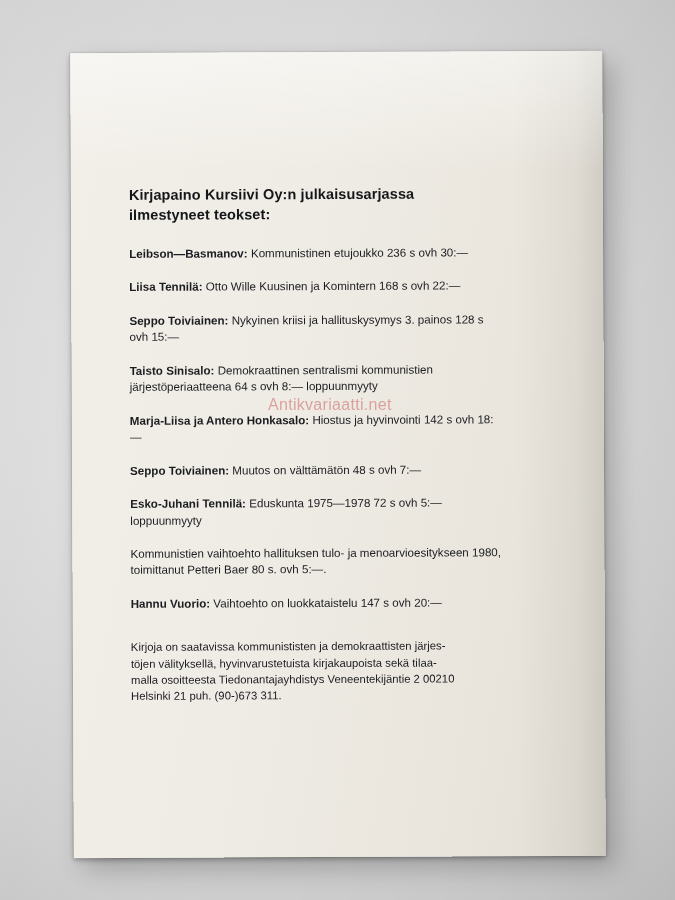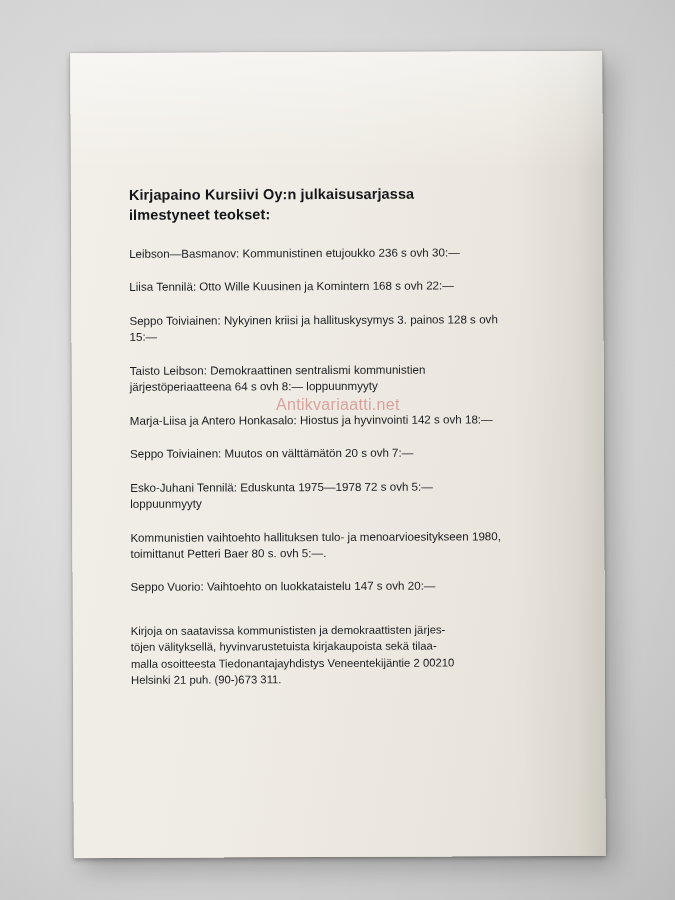--- a/index.html
+++ b/index.html
@@ -79,21 +79,21 @@
   }
   .headline .hl-line { display: block; }
 
   .entry {
     font-size: 11.6px;
     color: #1b1c20;
     line-height: 1.42;
     margin: 0 0 17px 0;
     max-width: 372px;
   }
-  .entry .who { font-weight: normal; text-align: right; }
+  .entry .who { font-weight: bold; text-align: right; }
   .entry .rest { font-weight: normal; }
 
   .footer-block {
     margin-top: 27px;
     max-width: 374px;
     font-size: 11.3px;
     line-height: 1.45;
     color: #1b1c20;
     text-align: justify;
   }
@@ -103,46 +103,45 @@
   .watermark {
     position: absolute;
     left: 268px;
     top: 396px;
     font-size: 16px;
     color: rgba(190, 60, 60, 0.42);
     letter-spacing: 0.3px;
     font-family: "Liberation Sans", sans-serif;
     white-space: nowrap;
     pointer-events: none;
-    margin-left: 8px;
   }
 </style>
 </head>
 <body>
 
 <div class="backdrop"></div>
 
 <div class="book-cover">
   <div class="cover-inner">
 
     <div class="headline">
       <span class="hl-line">Kirjapaino Kursiivi Oy:n julkaisusarjassa</span>
       <span class="hl-line">ilmestyneet teokset:</span>
     </div>
 
     <div class="entry-list">
       <p class="entry"><span class="who">Leibson—Basmanov:</span><span class="rest"> Kommunistinen etujoukko 236 s ovh 30:—</span></p>
       <p class="entry"><span class="who">Liisa Tennilä:</span><span class="rest"> Otto Wille Kuusinen ja Komintern 168 s ovh 22:—</span></p>
       <p class="entry"><span class="who">Seppo Toiviainen:</span><span class="rest"> Nykyinen kriisi ja hallituskysymys 3. painos 128 s ovh 15:—</span></p>
-      <p class="entry"><span class="who">Taisto Leibson:</span><span class="rest"> Demokraattinen sentralismi kommunistien järjestöperiaatteena 64 s ovh 8:— loppuunmyyty</span></p>
+      <p class="entry"><span class="who">Taisto Sinisalo:</span><span class="rest"> Demokraattinen sentralismi kommunistien järjestöperiaatteena 64 s ovh 8:— loppuunmyyty</span></p>
       <p class="entry"><span class="who">Marja-Liisa ja Antero Honkasalo:</span><span class="rest"> Hiostus ja hyvinvointi 142 s ovh 18:—</span></p>
-      <p class="entry"><span class="who">Seppo Toiviainen:</span><span class="rest"> Muutos on välttämätön 20 s ovh 7:—</span></p>
+      <p class="entry"><span class="who">Seppo Toiviainen:</span><span class="rest"> Muutos on välttämätön 48 s ovh 7:—</span></p>
       <p class="entry"><span class="who">Esko-Juhani Tennilä:</span><span class="rest"> Eduskunta 1975—1978 72 s ovh 5:— loppuunmyyty</span></p>
       <p class="entry"><span class="who"></span><span class="rest">Kommunistien vaihtoehto hallituksen tulo- ja menoarvioesitykseen 1980, toimittanut Petteri Baer 80 s. ovh 5:—.</span></p>
-      <p class="entry"><span class="who">Seppo Vuorio:</span><span class="rest"> Vaihtoehto on luokkataistelu 147 s ovh 20:—</span></p>
+      <p class="entry"><span class="who">Hannu Vuorio:</span><span class="rest"> Vaihtoehto on luokkataistelu 147 s ovh 20:—</span></p>
     </div>
 
     <div class="footer-block">
       <span class="fl">Kirjoja on saatavissa kommunististen ja demokraattisten järjes-</span>
       <span class="fl">töjen välityksellä, hyvinvarustetuista kirjakaupoista sekä tilaa-</span>
       <span class="fl">malla osoitteesta Tiedonantajayhdistys Veneentekijäntie 2 00210</span>
       <span class="fl">Helsinki 21 puh. (90-)673 311.</span>
     </div>
 
   </div>

